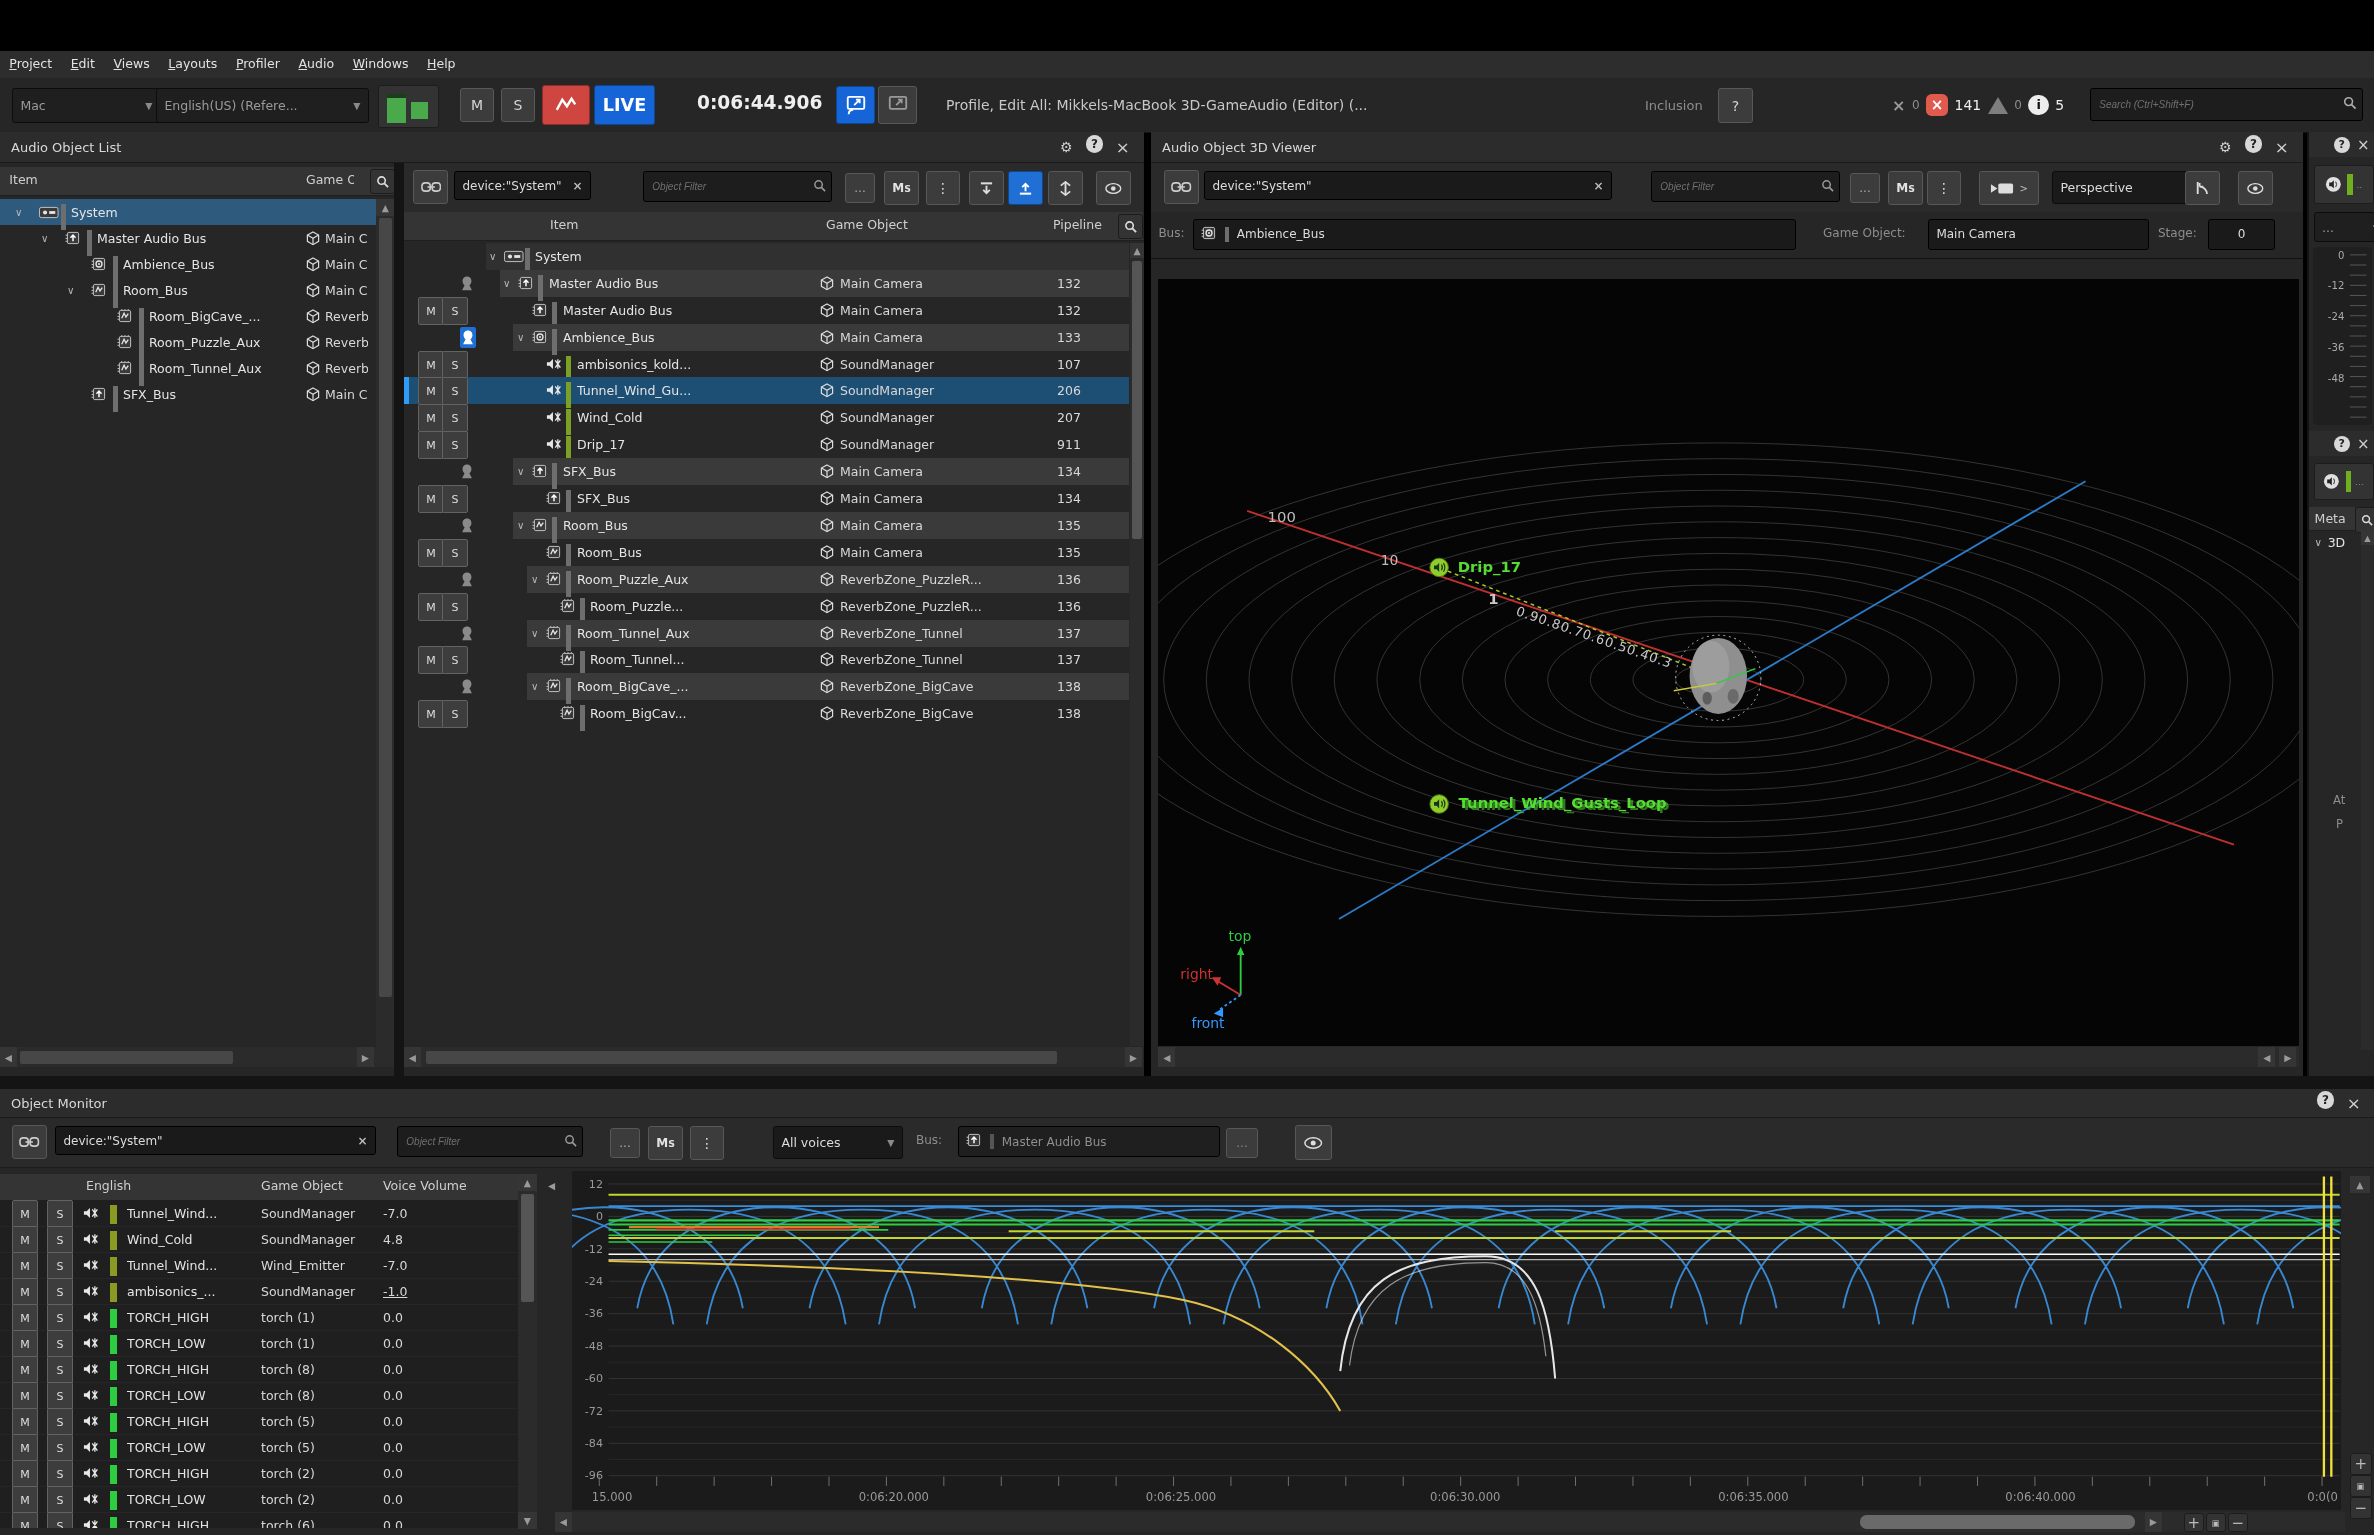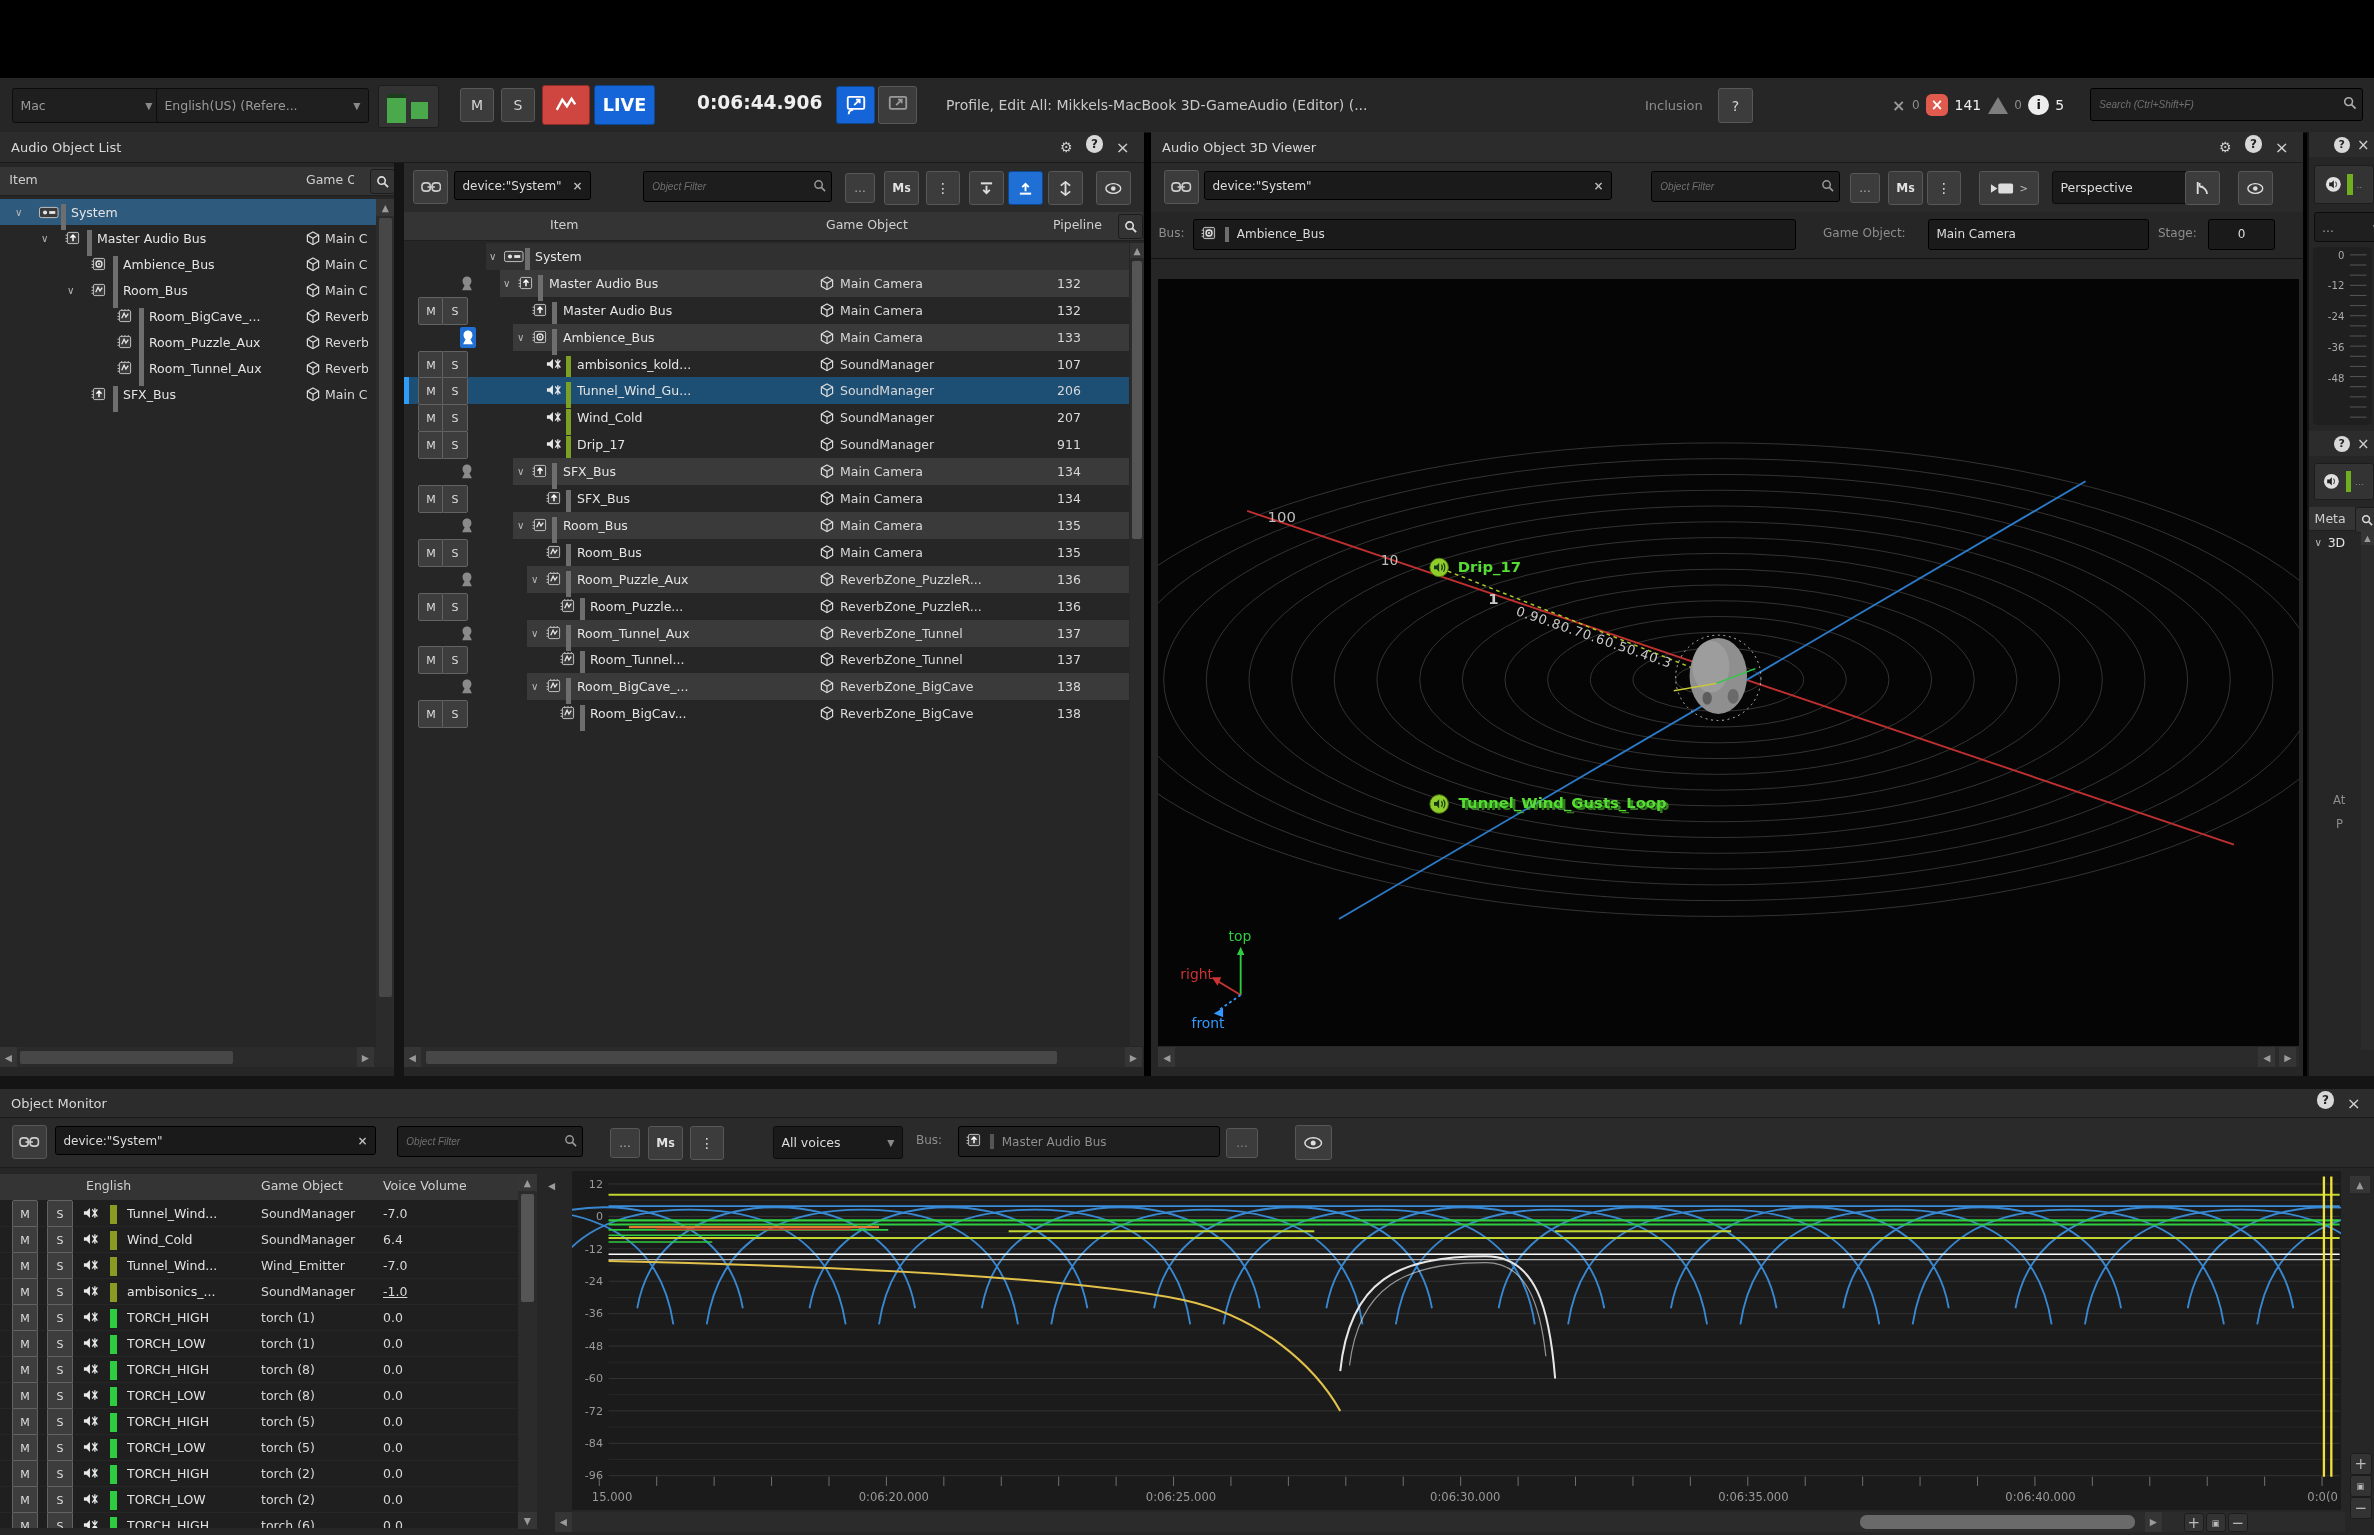--- a/index.html
+++ b/index.html
@@ -46,20 +46,21 @@
   .sarrow{color:#9a9a9a;font-size:9.3px;display:flex;align-items:center;justify-content:center;background:#353535;}
   .thumb{background:#555;border-radius:1.9px;}
   .lbl{color:#8d8d8d;font-size:12px;}
   svg text{font-family:"DejaVu Sans",sans-serif;}
 </style>
 </head>
 <body>
 
 <div id="app">
 
+  <div class="abs" id="menubar"><span class="menu-item">Project</span><span class="menu-item">Edit</span><span class="menu-item">Views</span><span class="menu-item">Layouts</span><span class="menu-item">Profiler</span><span class="menu-item">Audio</span><span class="menu-item">Windows</span><span class="menu-item">Help</span></div>
 
   <div class="abs" id="toolbar">
     <div class="abs combo" style="left:12px;top:10.2px;width:132px;height:33px;">
       <span>Mac</span>
         <span class="car">▼</span>
       </div>
     <div class="abs combo" style="left:156px;top:10.2px;width:196px;height:33px;">
       <span>English(US) (Refere...</span>
         <span class="car">▼</span>
       </div>
@@ -1072,21 +1073,21 @@
           <span class="mstile" style="left:47px;">S</span>
           <span style="left:83px;">
             <svg width="16.7" height="14" viewBox="0 0 18 15">
               <path d="M1 5.5 L4 5.5 L7.5 2 L7.5 13 L4 9.5 L1 9.5 Z" fill="#e8e8e8"></path>
               <path d="M10 3.5 L15.5 11.5 M15.5 3.5 L10 11.5 M12.8 2.5 V12.5" stroke="#e8e8e8" stroke-width="1.4"></path>
             </svg>
           </span>
           <span class="vbar" style="left:110px;top:3.7px;height:18.6px;background:#8a9a22;width:7.4px;"></span>
           <span class="tname" style="left:127px;width:128px;">Wind_Cold</span>
           <span class="gtxt" style="left:261px;width:117px;">SoundManager</span>
-          <span class="gtxt" style="left:383px;width:74px;">6.4</span>
+          <span class="gtxt" style="left:383px;width:74px;">4.8</span>
         </div>
         <div class="trow" style="top:52px;border-bottom:0.9px solid #262626;">
           <span class="mstile" style="left:12px;">M</span>
           <span class="mstile" style="left:47px;">S</span>
           <span style="left:83px;">
             <svg width="16.7" height="14" viewBox="0 0 18 15">
               <path d="M1 5.5 L4 5.5 L7.5 2 L7.5 13 L4 9.5 L1 9.5 Z" fill="#e8e8e8"></path>
               <path d="M10 3.5 L15.5 11.5 M15.5 3.5 L10 11.5 M12.8 2.5 V12.5" stroke="#e8e8e8" stroke-width="1.4"></path>
             </svg>
           </span>

